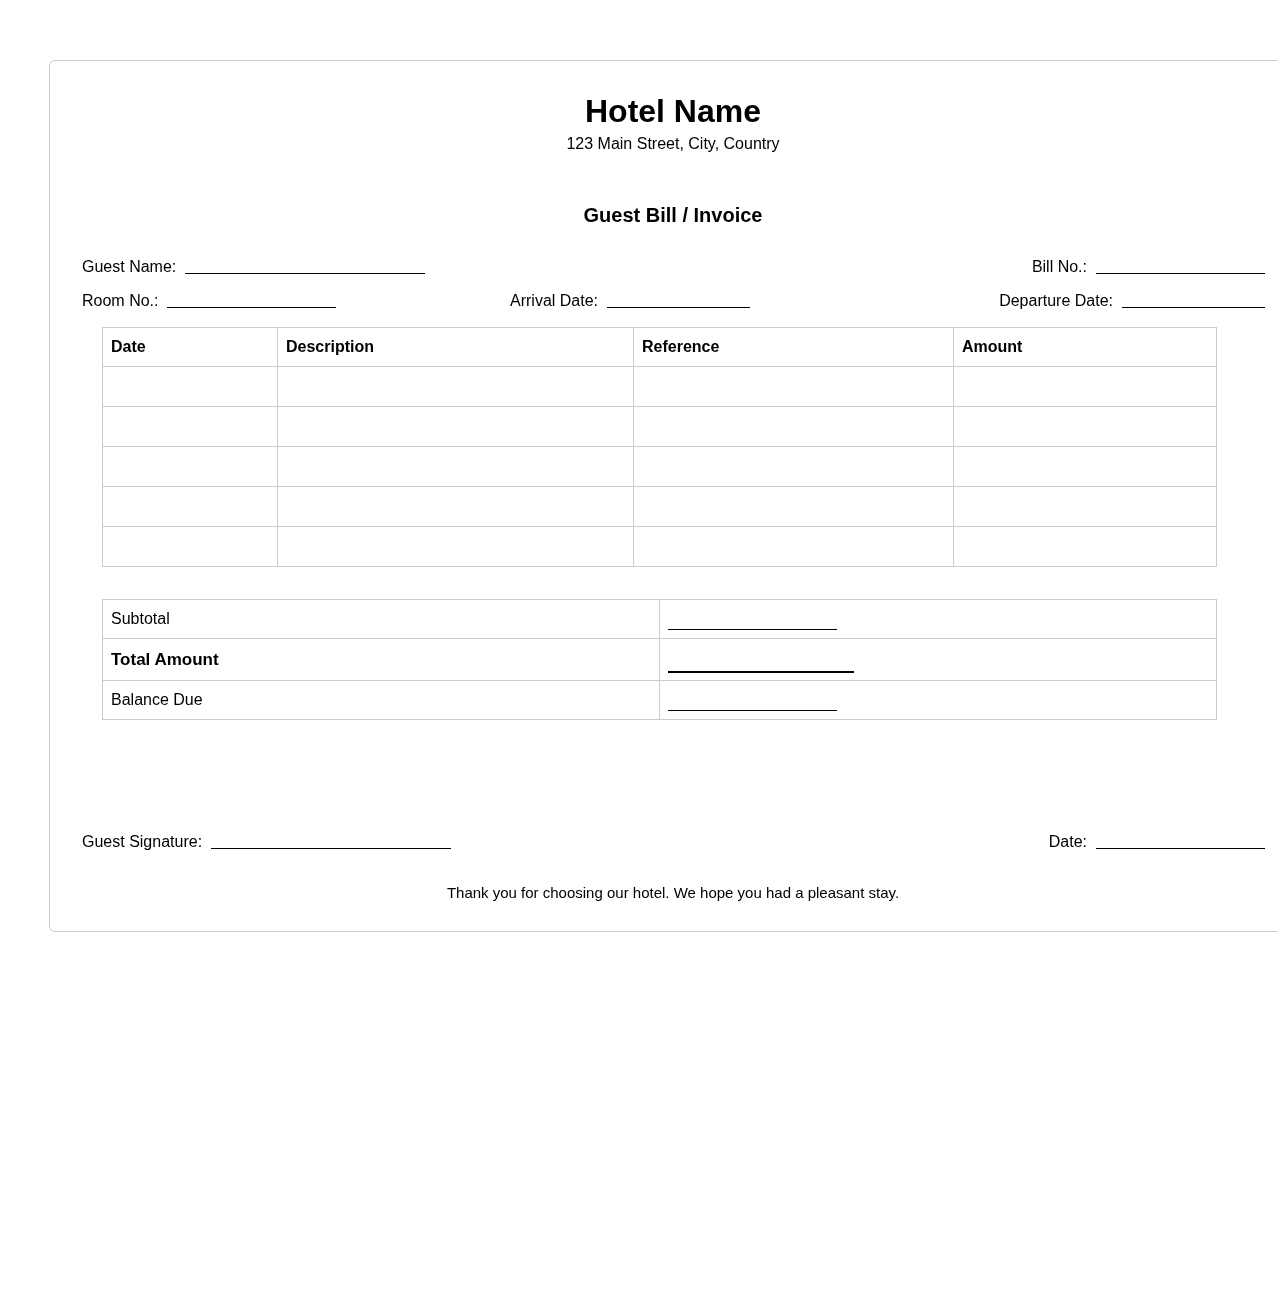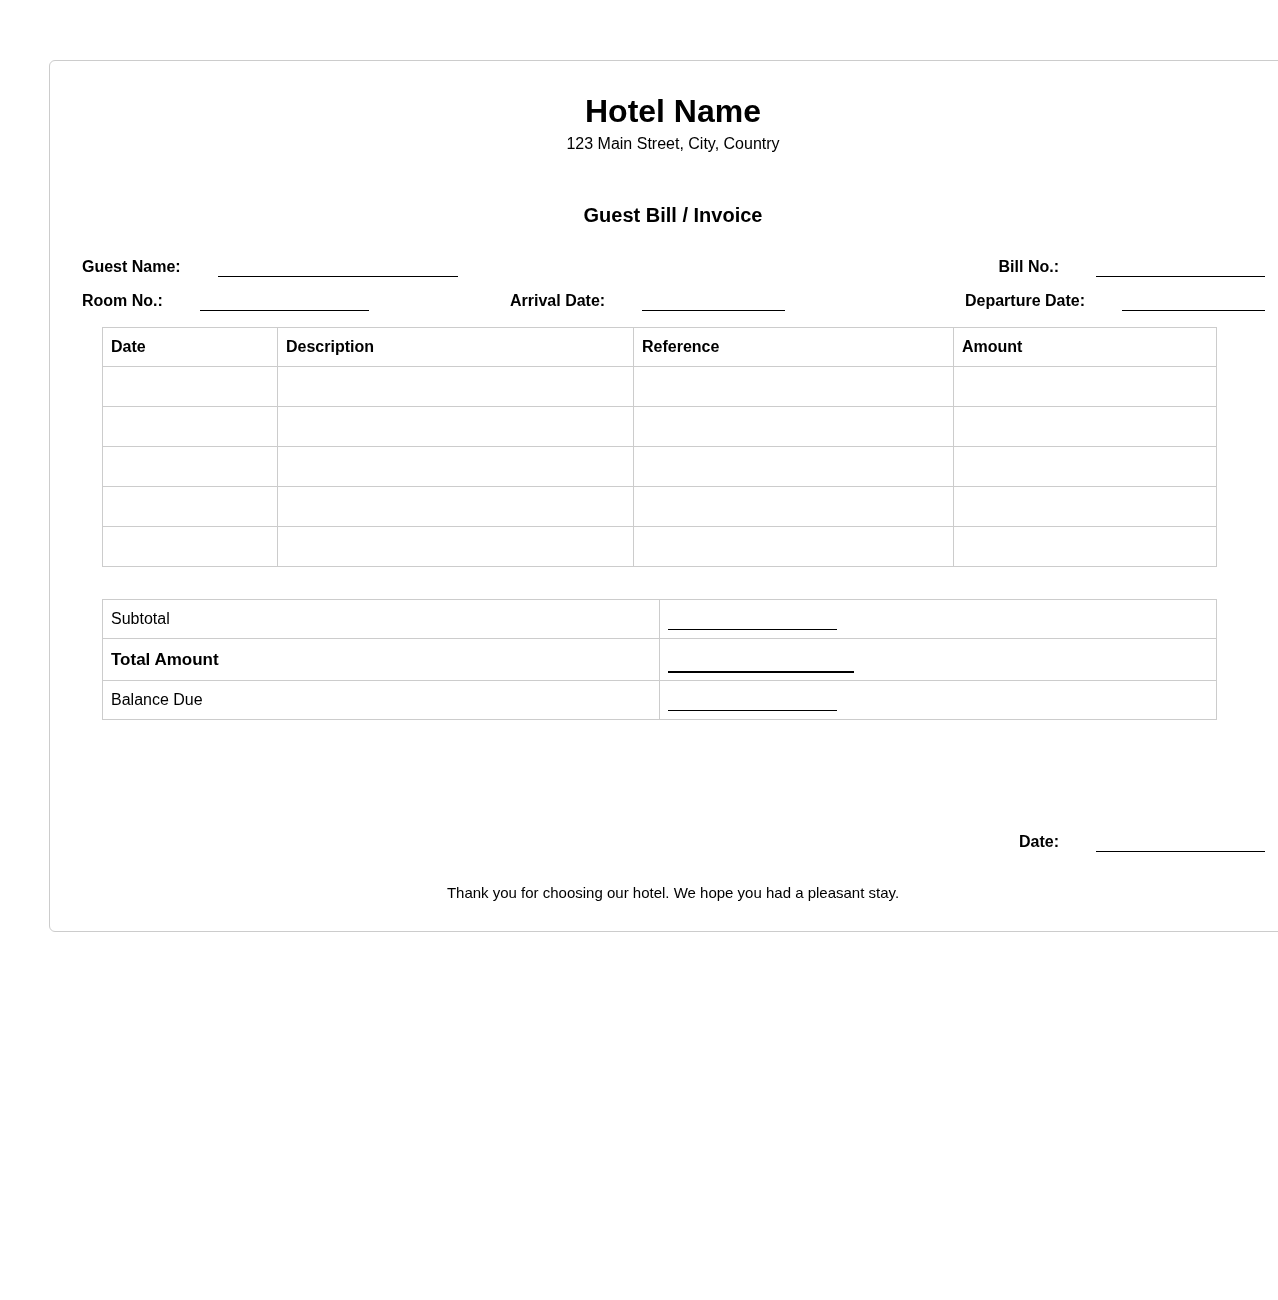--- a/index.html
+++ b/index.html
@@ -11,21 +11,21 @@
     position: absolute; left: 49px; top: 60px; width: 1248px; height: 872px;
     border: 1px solid #cccccc; border-radius: 6px; box-sizing: border-box; background: #fff;
   }
   .abs { position: absolute; }
   .center { left: 0; right: 0; text-align: center; }
   .hotel-name { top: 30px; font-size: 32px; font-weight: bold; line-height: 40px; }
   .address { top: 73px; font-size: 16px; line-height: 20px; }
   .contact { top: 99px; font-size: 16px; line-height: 20px; white-space: pre; }
   .doc-title { top: 142px; font-size: 20px; font-weight: bold; line-height: 24px; }
 
-  .field { position: absolute; display: flex; align-items: flex-end; font-size: 16px; font-weight: bold; line-height: 20px; gap: 28px; }
+  .field { position: absolute; display: flex; font-size: 16px; font-weight: normal; line-height: 20px; }
   .field .line { display: inline-block; border-bottom: 1px solid #000; height: 16px; margin-left: 9px; }
 
   table { border-collapse: collapse; position: absolute; table-layout: fixed; margin-left: 20px; }
   td, th { border: 1px solid #cccccc; padding: 0 8px; font-size: 16px; text-align: left; }
   .items th { height: 38px; font-weight: bold; }
   .items td { height: 39px; }
 
   .totals td { height: 38px; }
   .totals td.bold-label { font-weight: bold; font-size: 17px; height: 41px; }
   .totals .blank { display: inline-block; border-bottom: 1px solid #000; width: 169px; height: 18px; margin-top: 6px; }
@@ -127,19 +127,23 @@
       <td class="bold-label">Total Amount</td>
       <td><span class="blank thick"></span></td>
     </tr>
     <tr>
       <td>Balance Due</td>
       <td><span class="blank"></span></td>
     </tr>
   </tbody>
     </table>
 
+  <div class="field" style="left:32px; top:771px;">
+    <span>Guest Signature:</span>
+    <span class="line" style="width:240px;"></span>
+  </div>
   <div class="field" style="right:31px; top:771px;">
     <span>Date:</span>
     <span class="line" style="width:169px;"></span>
   </div>
 
   <div class="abs center footer-note">Thank you for choosing our hotel. We hope you had a pleasant stay.</div>
 </div>
 
 </body></html>

